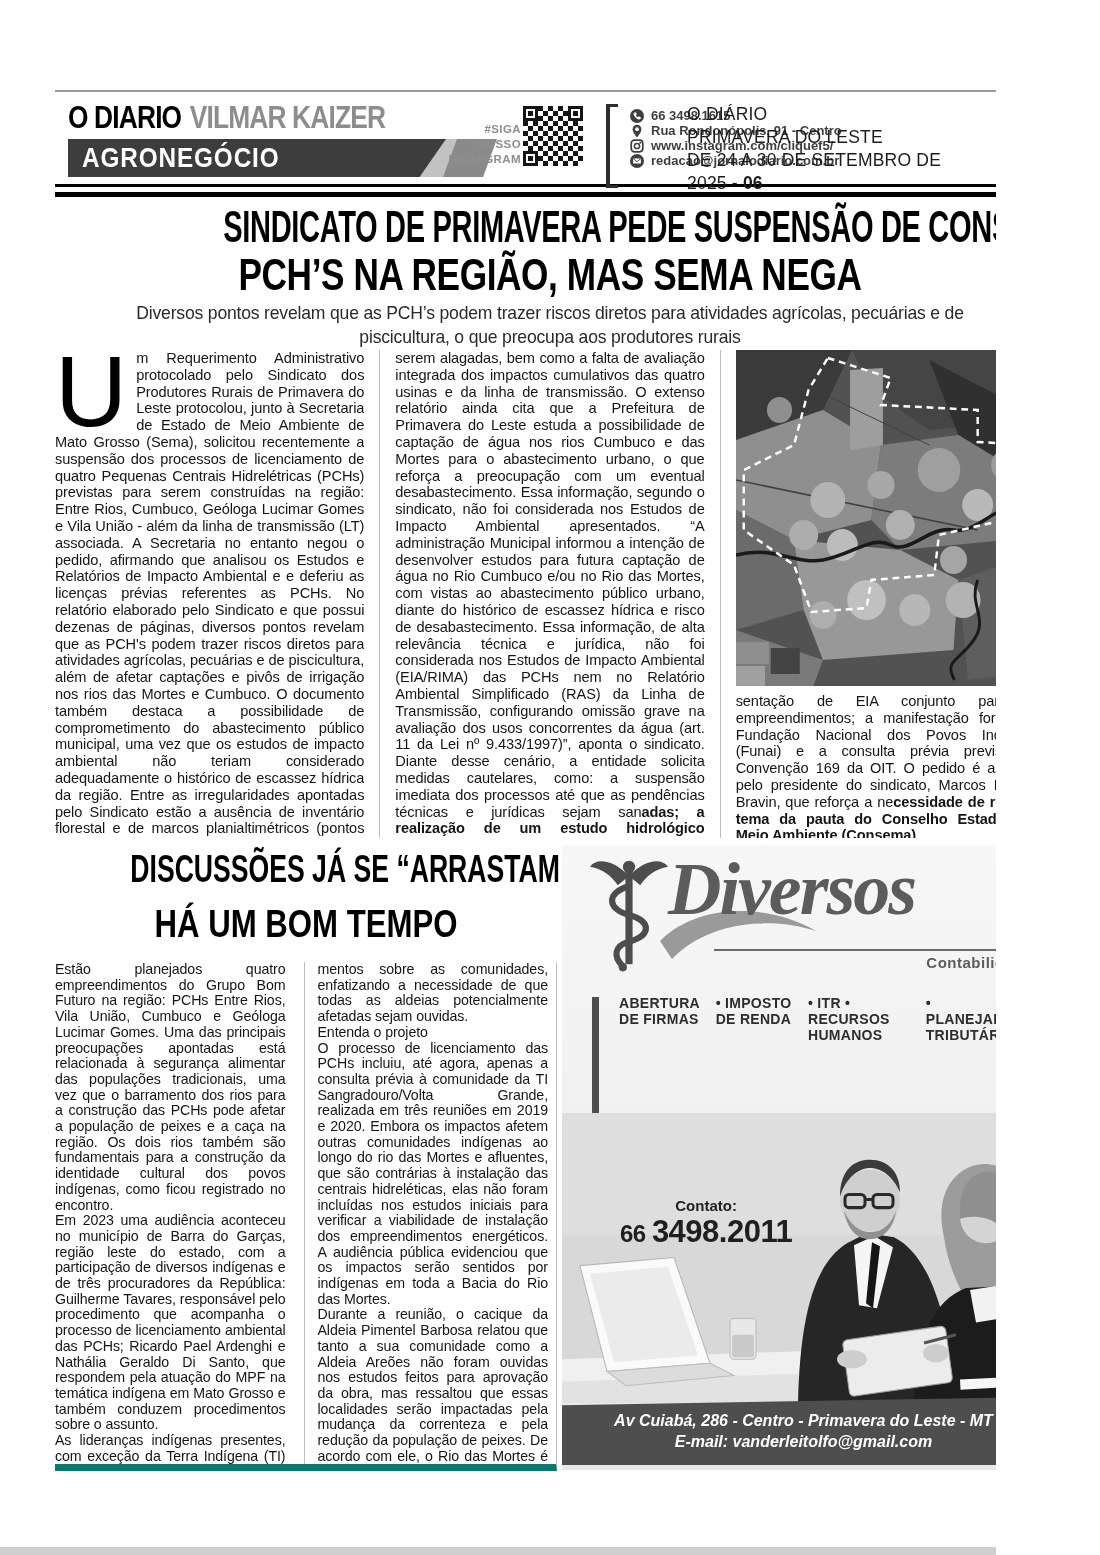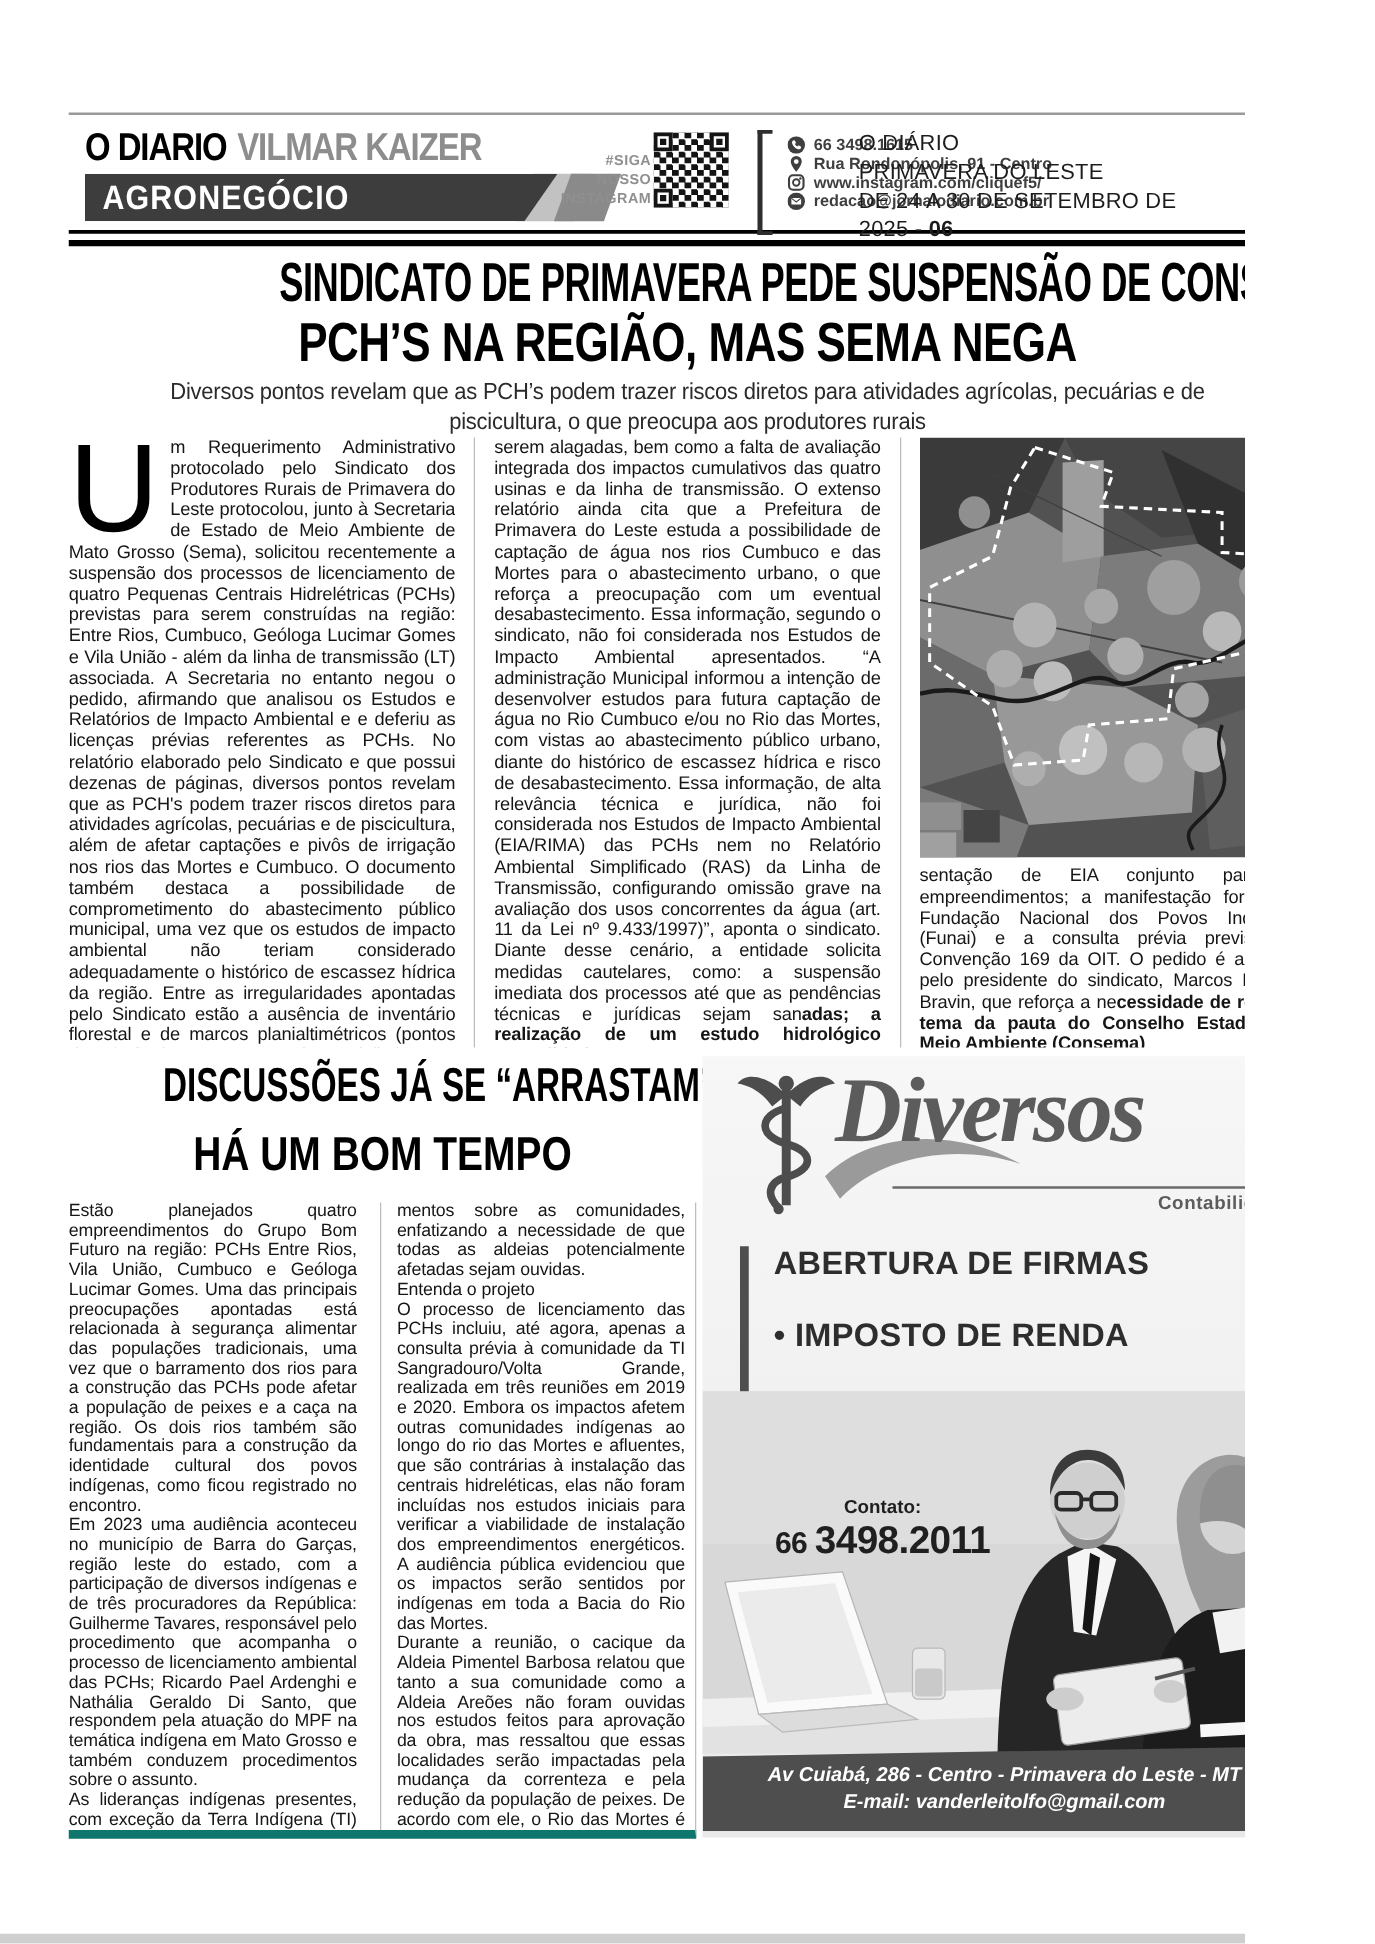--- a/index.html
+++ b/index.html
@@ -77,22 +77,22 @@
   .ad { position:absolute; left:562px; top:845px; width:483px; height:625px;
         background:linear-gradient(180deg,#f7f7f7,#e9e9e9); overflow:hidden; }
   .ad-caduceus { position:absolute; left:26px; top:8px; width:82px; height:124px; }
   .ad-swoosh { position:absolute; left:96px; top:56px; width:160px; height:66px; }
   .ad-brand { position:absolute; left:106px; top:2px; font-family:"Liberation Serif",serif; font-style:italic;
               font-weight:700; font-size:74px; color:#5c5c5c; letter-spacing:-2px; }
   .ad-brand-rule { position:absolute; left:152px; top:104px; width:318px; height:2px; background:#6a6a6a; }
   .ad-tagline { position:absolute; left:152px; top:109px; width:318px; text-align:right; font-size:15px; font-weight:700;
                 color:#5c5c5c; letter-spacing:.5px; }
   .ad-accent-bar { position:absolute; left:30px; top:152px; width:7px; height:160px; background:#4e4e4e; }
-  .ad-services { position:absolute; left:57px; top:150px; display:flex; flex-direction:column; gap:27px;
-                 font-size:26px; font-weight:700; color:#2d2d2d; letter-spacing:.3px; }
+  .ad-services { position:absolute; left:57px; top:150px; display:flex; flex-direction:row; gap:15px;
+                 font-size:14px; font-weight:700; color:#2d2d2d; letter-spacing:.3px; }
   .ad-photo { position:absolute; left:0; top:268px; width:483px; height:290px; }
   .ad-contact { position:absolute; left:58px; top:352px; text-align:center; color:#1f1f1f; }
   .ad-contact .lbl { font-size:15px; font-weight:800; }
   .ad-contact .num { font-size:31px; font-weight:800; letter-spacing:-.5px;text-align:right; }
   .ad-contact .num .pre { font-size:24px; }
   .ad-addrbar { position:absolute; left:0; top:552px; width:483px; height:68px; background:#4e4e4e;
                 clip-path:polygon(0 12%,100% 0,100% 100%,0 100%);
                 display:flex; flex-direction:column; justify-content:center; gap:3px; text-align:center;
                 color:#fff; font-style:italic; font-weight:700; font-size:16px; }
 </style>

